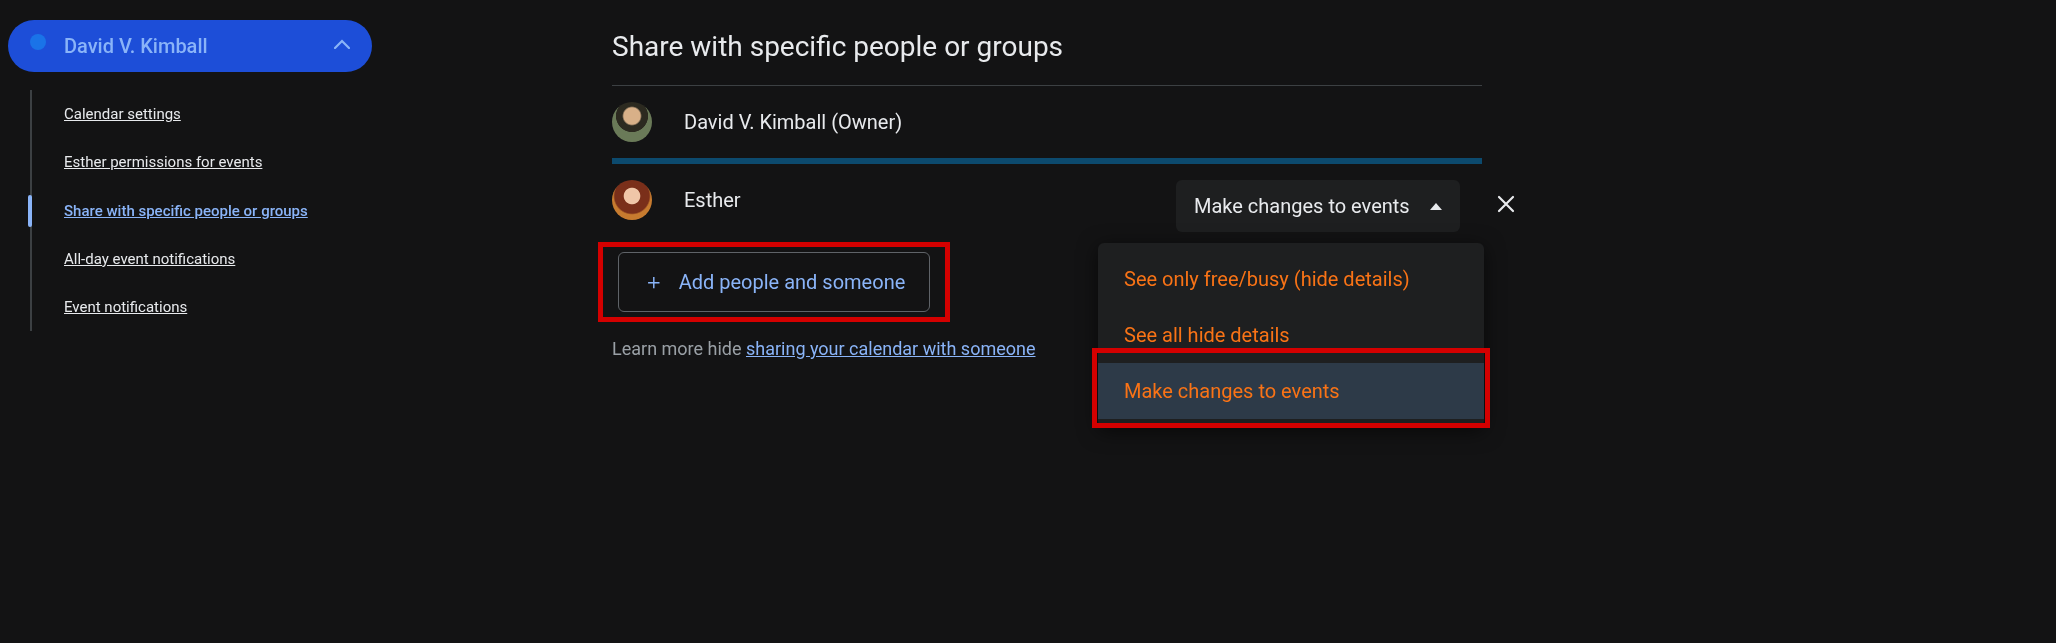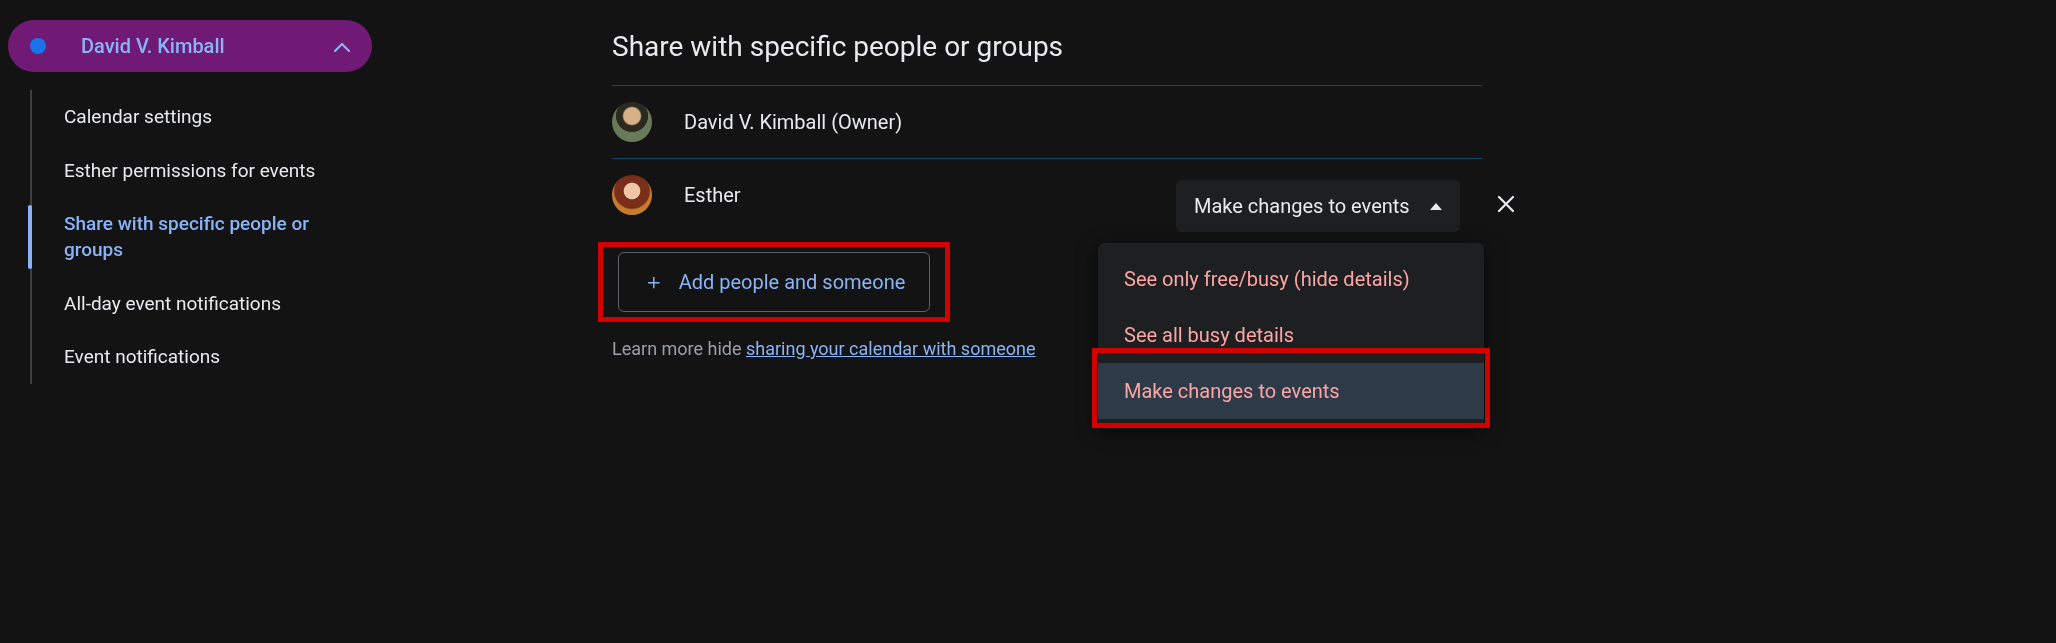--- a/index.html
+++ b/index.html
@@ -17,27 +17,26 @@
   
   .sidebar {
     position: absolute;
     left: 0;
     top: 0;
     width: 380px;
     padding: 20px 0;
   }
   .cal-header {
     display: flex;
-    align-items: center;
-    background: #701a75;
+    align-items: flex-start;
+    background: #1d4ed8;
     border-radius: 30px;
     padding: 14px 22px;
     margin: 0 8px 18px 8px;
     cursor: pointer;
-    gap: 17px;
   }
   .cal-dot {
     width: 16px; height: 16px;
     border-radius: 50%;
     background: #1a73e8;
     flex-shrink: 0;
   }
   .cal-title {
     flex: 1;
     margin-left: 18px;
@@ -58,23 +57,24 @@
     left: 30px;
     top: 0;
     bottom: 0;
     width: 2px;
     background: #3c4043;
   }
   .nav-item {
     position: relative;
     padding: 14px 20px 14px 34px;
     color: #e8eaed;
-    font-size: 19px;
+    font-size: 15px;
     line-height: 1.35;
     cursor: pointer;
+    text-decoration: underline;
   }
   .nav-item.active {
     color: #8ab4f8;
     font-weight: 500;
   }
   .nav-item.active::before {
     content: "";
     position: absolute;
     left: -2px;
     top: 8px;
@@ -95,21 +95,21 @@
     font-size: 28px;
     color: #e8eaed;
     font-weight: 400;
     padding-bottom: 22px;
     border-bottom: 1px solid #3c4043;
   }
   .row {
     display: flex;
     align-items: center;
     padding: 16px 0;
-    border-bottom: 1px solid #0c4a6e;
+    border-bottom: 6px solid #0c4a6e;
   }
   .row:last-of-type { border-bottom: none; justify-content: center; }
   .avatar {
     width: 40px; height: 40px;
     border-radius: 50%;
     flex-shrink: 0;
     margin-right: 32px;
     overflow: hidden;
   }
   .avatar.david {
@@ -207,21 +207,21 @@
     width: 386px;
     background: #1e1f20;
     border-radius: 6px;
     box-shadow: 0 4px 20px rgba(0,0,0,0.6);
     padding: 8px 0;
     z-index: 4;
   }
   .menu-item {
     padding: 16px 26px;
     font-size: 20px;
-    color: #fca5a5;
+    color: #f97316;
     cursor: pointer;
   }
   .menu-item.selected {
     background: #2d3a48;
   }
 </style>
 </head>
 <body>
 
 <div class="sidebar">
@@ -276,16 +276,16 @@
     <span>Add people and someone</span>
   </div>
 </div>
 
 <div class="learn-more">
   <span>Learn more hide </span><a href="#">sharing your calendar with someone</a>
 </div>
 
 <div class="menu">
   <div class="menu-item">See only free/busy (hide details)</div>
-  <div class="menu-item">See all busy details</div>
+  <div class="menu-item">See all hide details</div>
   <div class="menu-item selected">Make changes to events</div>
 </div>
 <div class="menu-wrap"></div>
 
 </body></html>

